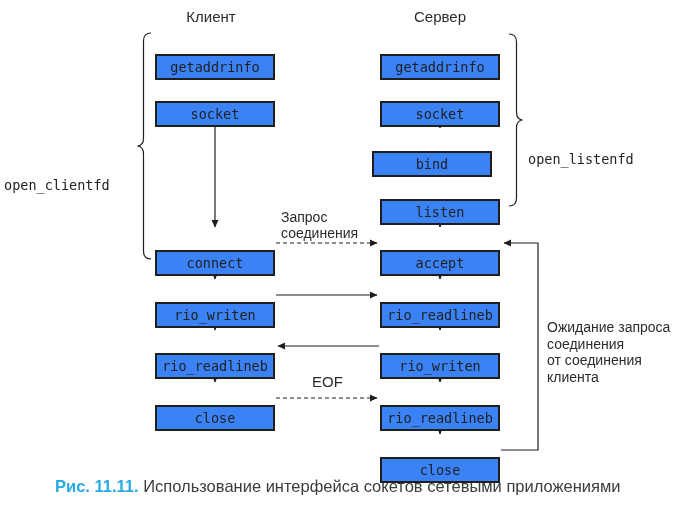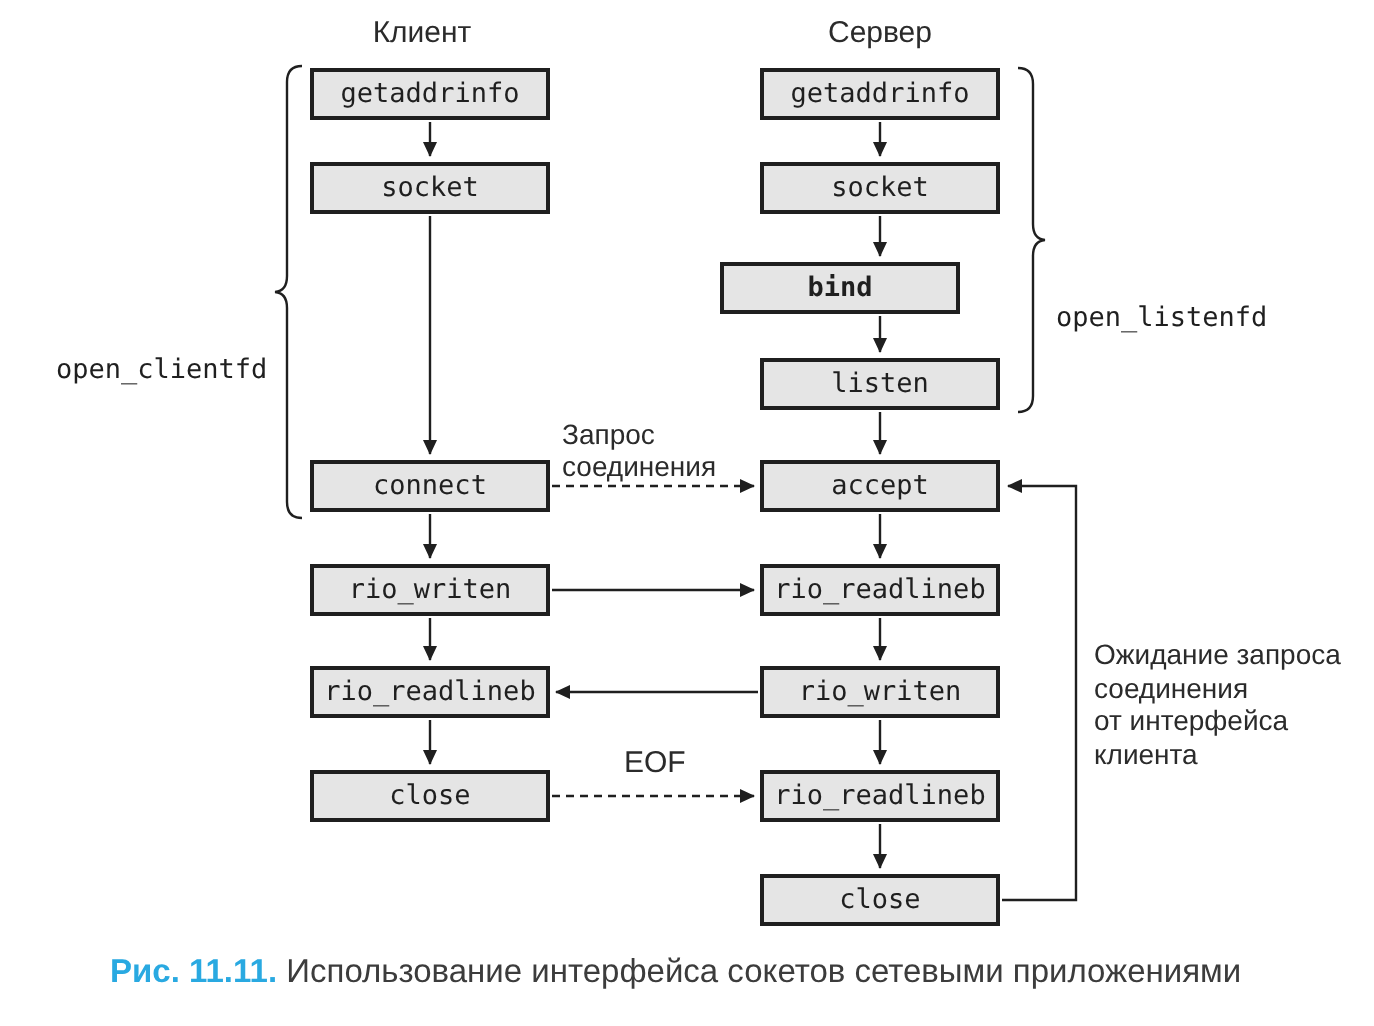--- a/index.html
+++ b/index.html
@@ -13,26 +13,27 @@
   }
   .abs{position:absolute;}
   .col-header{
     width:120px;text-align:center;
     font-size:15px;color:#2b2b2b;
   }
   .fbox{
     width:120px;height:26px;
     box-sizing:border-box;
     border:2px solid #1f1f1f;
-    background:#e5e5e5;
+    background:#3b82f6;
     display:flex;align-items:center;justify-content:center;
     font-family:"DejaVu Sans Mono", monospace;
     font-size:13.5px;color:#1f1f1f;
     letter-spacing:0px;
     white-space:nowrap;
+    margin-top:20px;
   }
   .mono-label{
     font-family:"DejaVu Sans Mono", monospace;
     font-size:13.5px;color:#1f1f1f;white-space:nowrap;margin-top:38px;
   }
   .note{
     font-size:14px;line-height:16px;color:#2b2b2b;
   }
   .note.center{}
   .eof-label{font-size:15px;color:#2b2b2b;}
@@ -94,42 +95,42 @@
 
   <div class="abs fbox" style="left:155px;top:34px;">getaddrinfo</div>
   <div class="abs fbox" style="left:155px;top:81px;">socket</div>
   <div class="abs fbox" style="left:155px;top:230px;">connect</div>
   <div class="abs fbox" style="left:155px;top:282px;">rio_writen</div>
   <div class="abs fbox" style="left:155px;top:333px;">rio_readlineb</div>
   <div class="abs fbox" style="left:155px;top:385px;">close</div>
 
   <div class="abs fbox" style="left:380px;top:34px;">getaddrinfo</div>
   <div class="abs fbox" style="left:380px;top:81px;">socket</div>
-  <div class="abs fbox" style="left:360px;top:131px;font-weight:bold;">bind</div>
+  <div class="abs fbox" style="left:372px;top:131px;">bind</div>
   <div class="abs fbox" style="left:380px;top:179px;">listen</div>
   <div class="abs fbox" style="left:380px;top:230px;">accept</div>
   <div class="abs fbox" style="left:380px;top:282px;">rio_readlineb</div>
   <div class="abs fbox" style="left:380px;top:333px;">rio_writen</div>
   <div class="abs fbox" style="left:380px;top:385px;">rio_readlineb</div>
   <div class="abs fbox" style="left:380px;top:437px;">close</div>
 
-  <div class="abs mono-label" style="left:28px;top:139px;">open_clientfd</div>
+  <div class="abs mono-label" style="left:4px;top:139px;">open_clientfd</div>
   <div class="abs mono-label" style="left:528px;top:113px;">open_listenfd</div>
 
   <div class="abs note center" style="left:281px;top:209px;width:110px;">
     <div>Запрос</div>
     <div>соединения</div>
   </div>
 
   <div class="abs eof-label" style="left:312px;top:373px;">EOF</div>
 
   <div class="abs note" style="left:547px;top:319px;line-height:16.5px;">
     <div>Ожидание запроса</div>
     <div>соединения</div>
-    <div>от интерфейса</div>
+    <div>от соединения</div>
     <div>клиента</div>
   </div>
 
   <div class="abs caption" style="left:55px;top:477px;">
     <span class="fig">Рис. 11.11.</span>
     <span>Использование интерфейса сокетов сетевыми приложениями</span>
   </div>
 
 </div>
 

